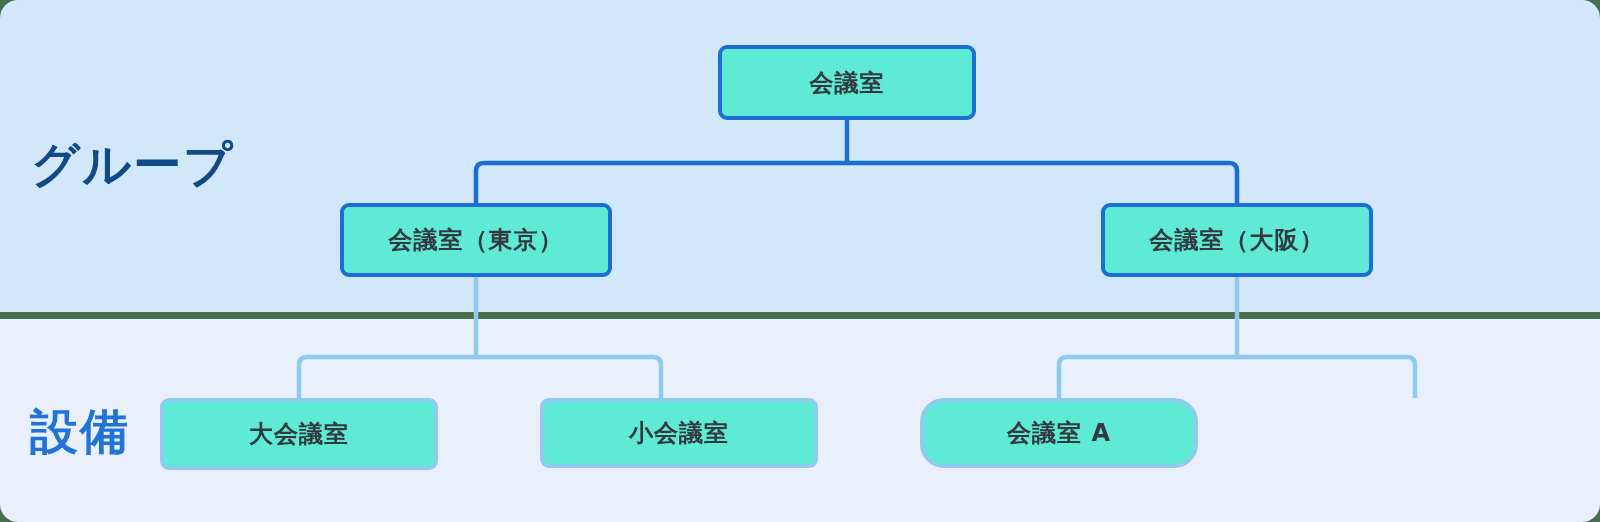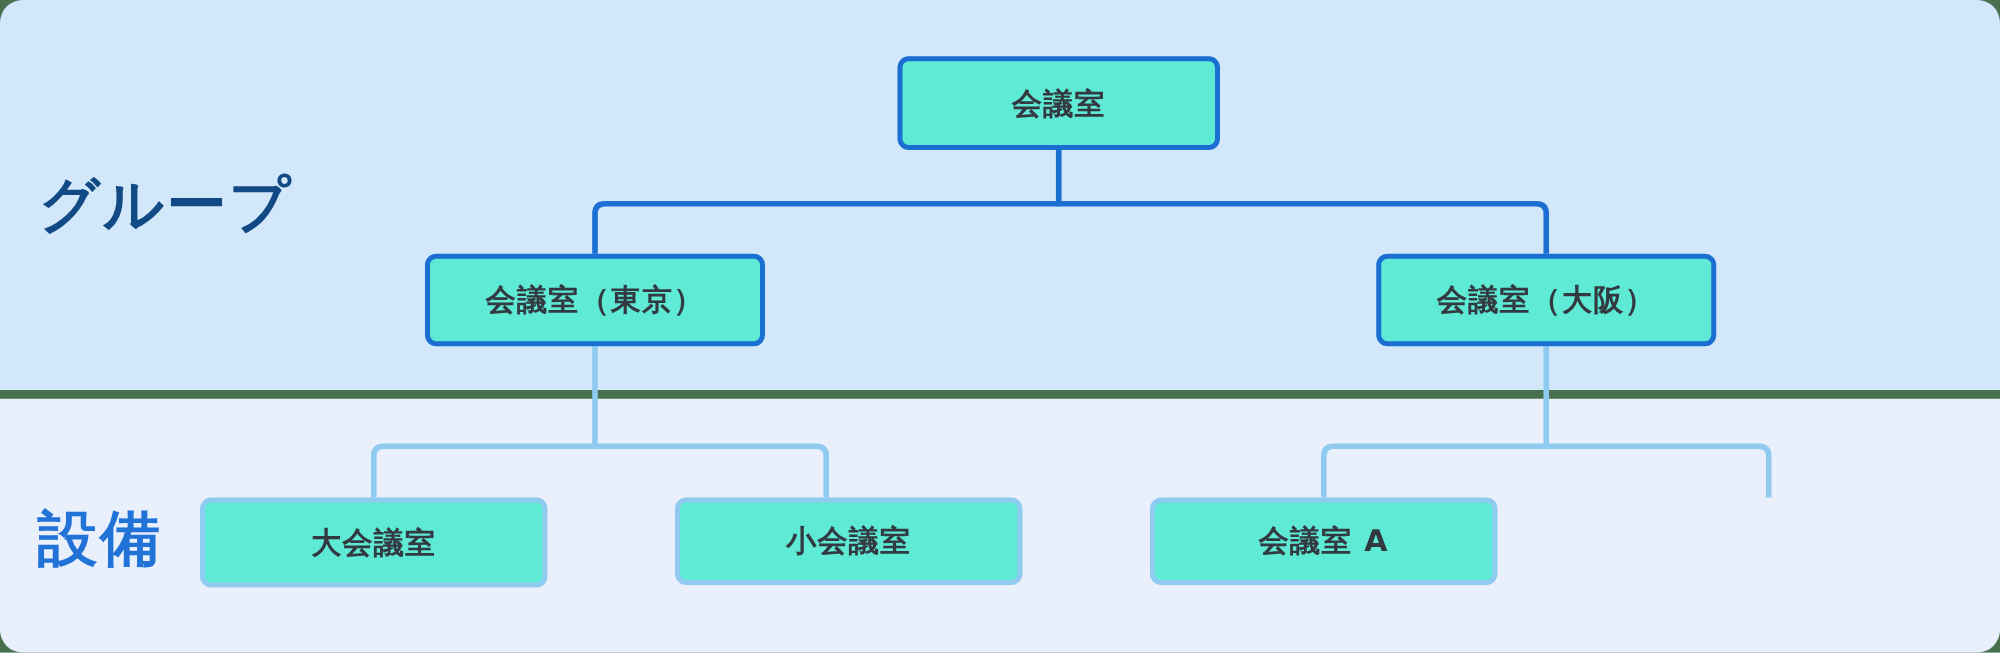--- a/index.html
+++ b/index.html
@@ -60,21 +60,21 @@
     white-space: nowrap;
   }
   .node-group { border: 4px solid var(--group_accent); }
   .node-facility { border: 4px solid var(--facility_accent); }
 
   #node-root   { left: 718px;  top: 45px;  width: 258px; height: 75px; }
   #node-tokyo  { left: 340px;  top: 203px; width: 272px; height: 74px; }
   #node-osaka  { left: 1101px; top: 203px; width: 272px; height: 74px; }
   #node-large  { left: 160px;  top: 398px; width: 278px; height: 72px; }
   #node-small  { left: 498px;  top: 398px; width: 278px; height: 70px; margin-left: 42px; }
-  #node-room-a { left: 920px;  top: 398px; width: 278px; height: 70px; }
+  #node-room-a { left: 920px;  top: 398px; width: 278px; height: 70px; border-radius: 24px; }
   #node-room-b { left: 1276px; top: 398px; width: 278px; height: 70px; }
 </style>
 </head>
 <body>
 
 <div class="stage">
 
   <div class="band band-group"></div>
   <div class="band band-facility"></div>
 

